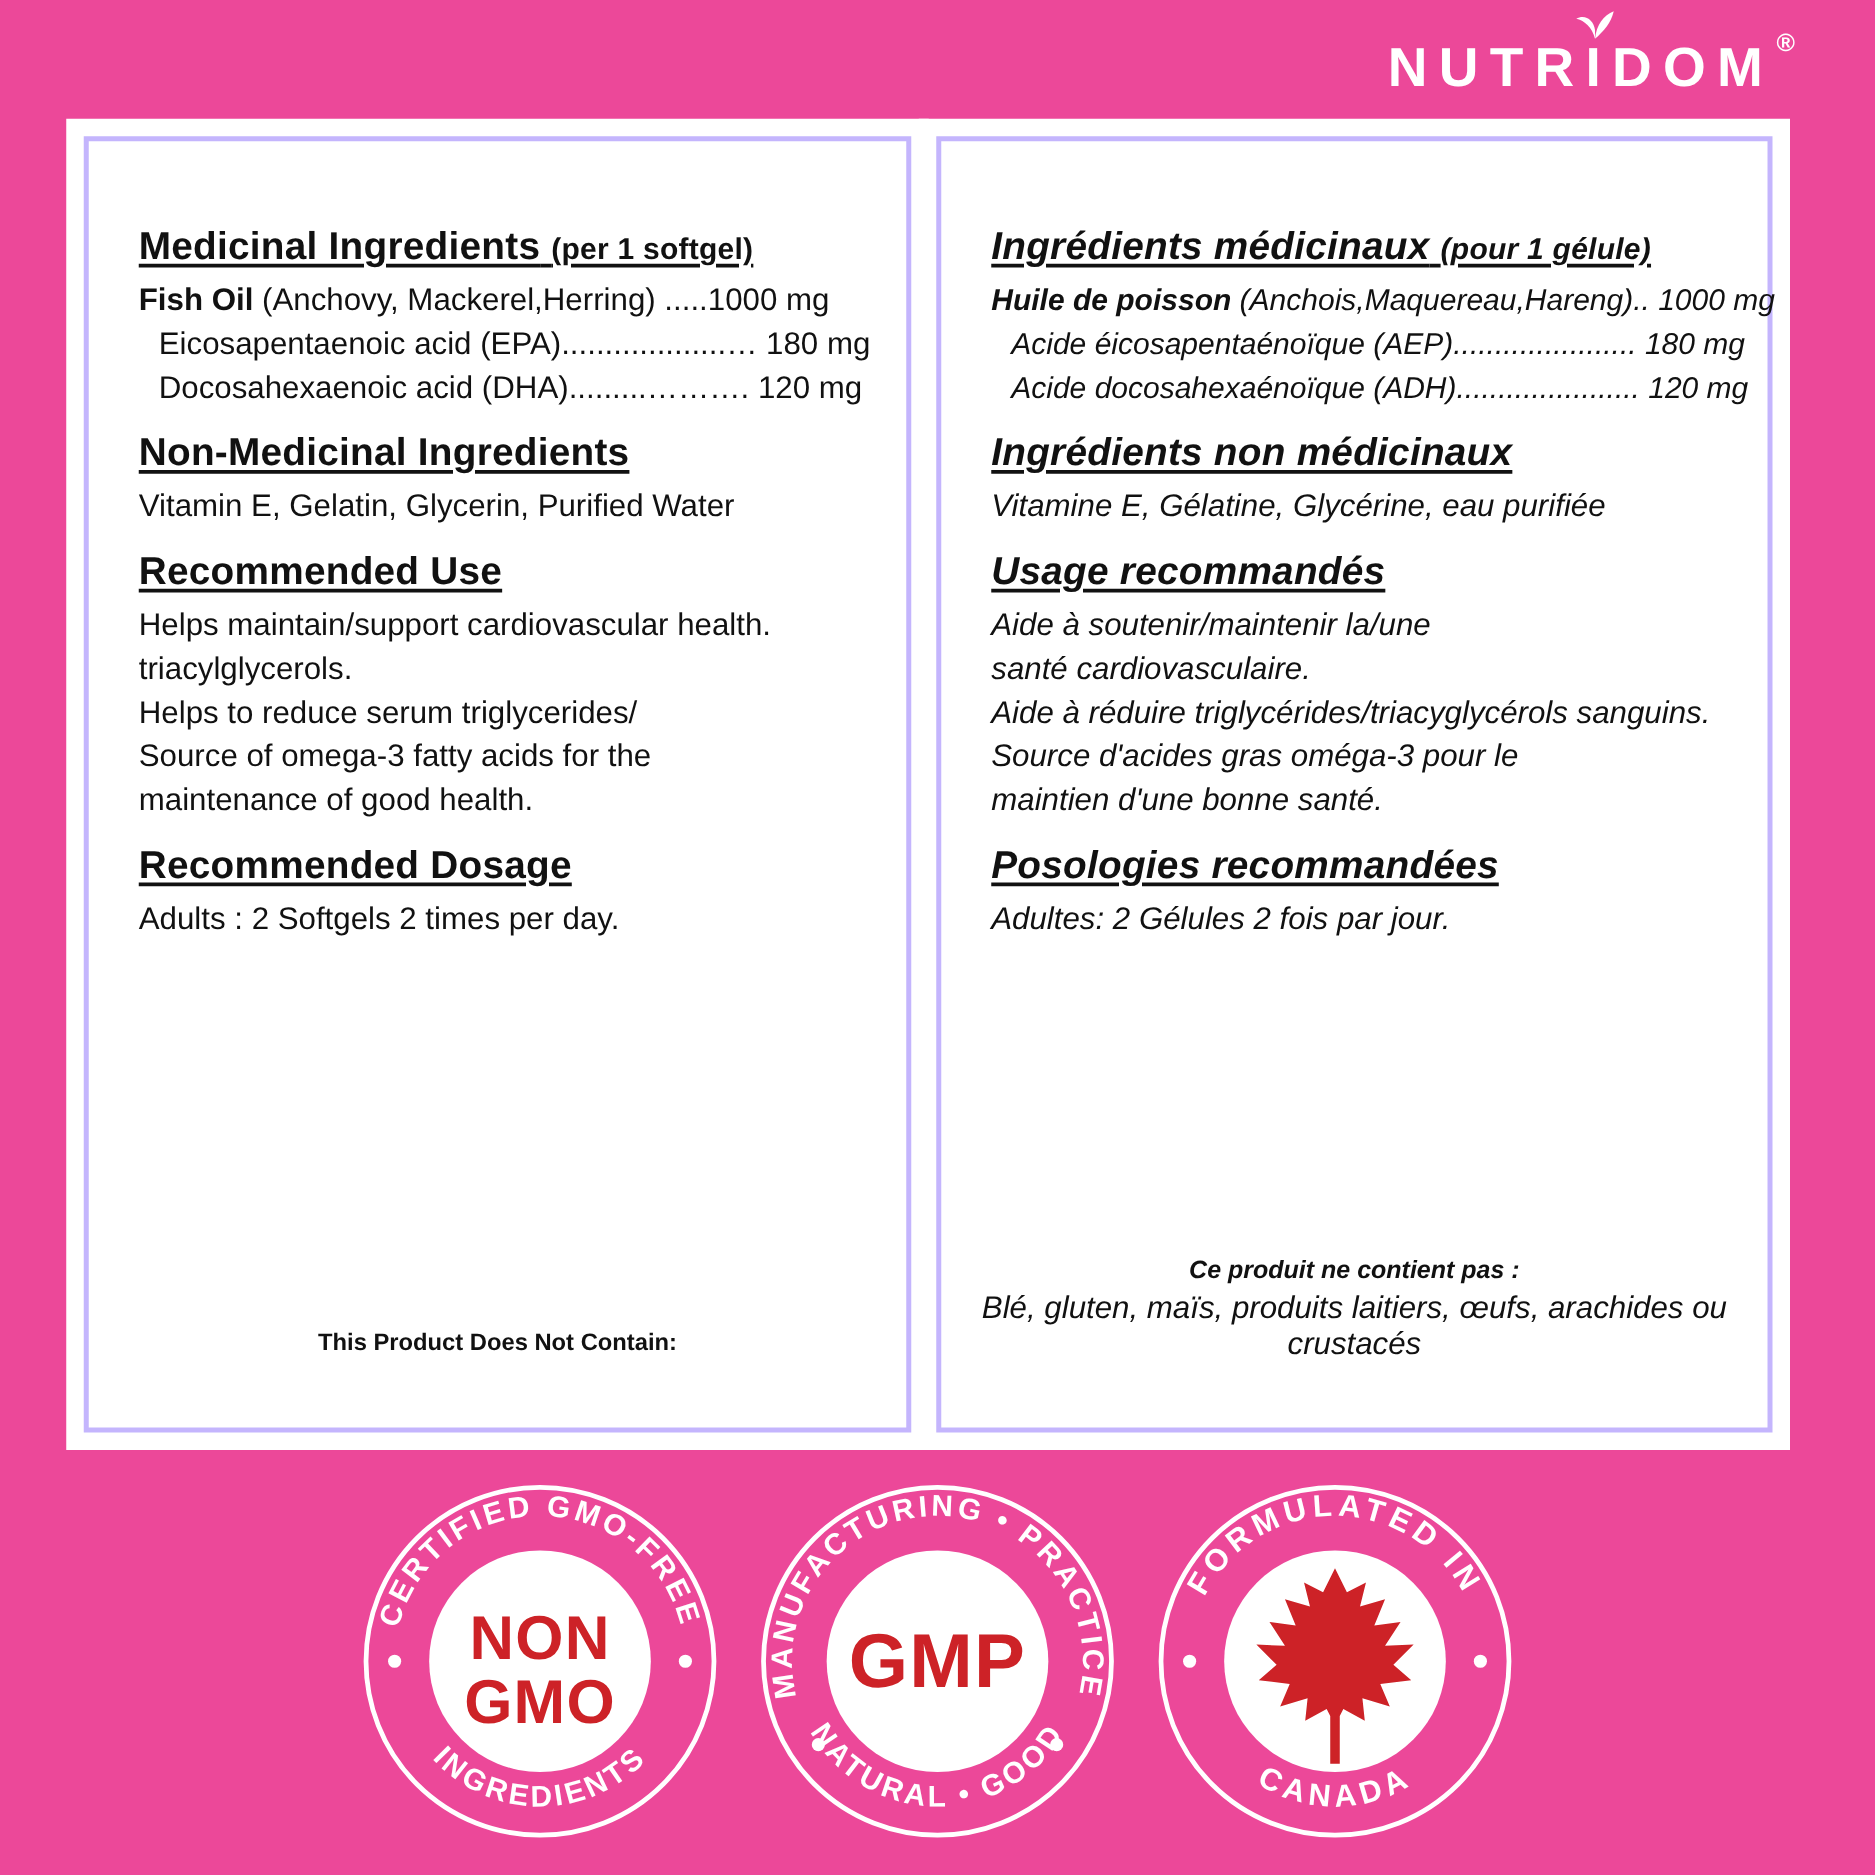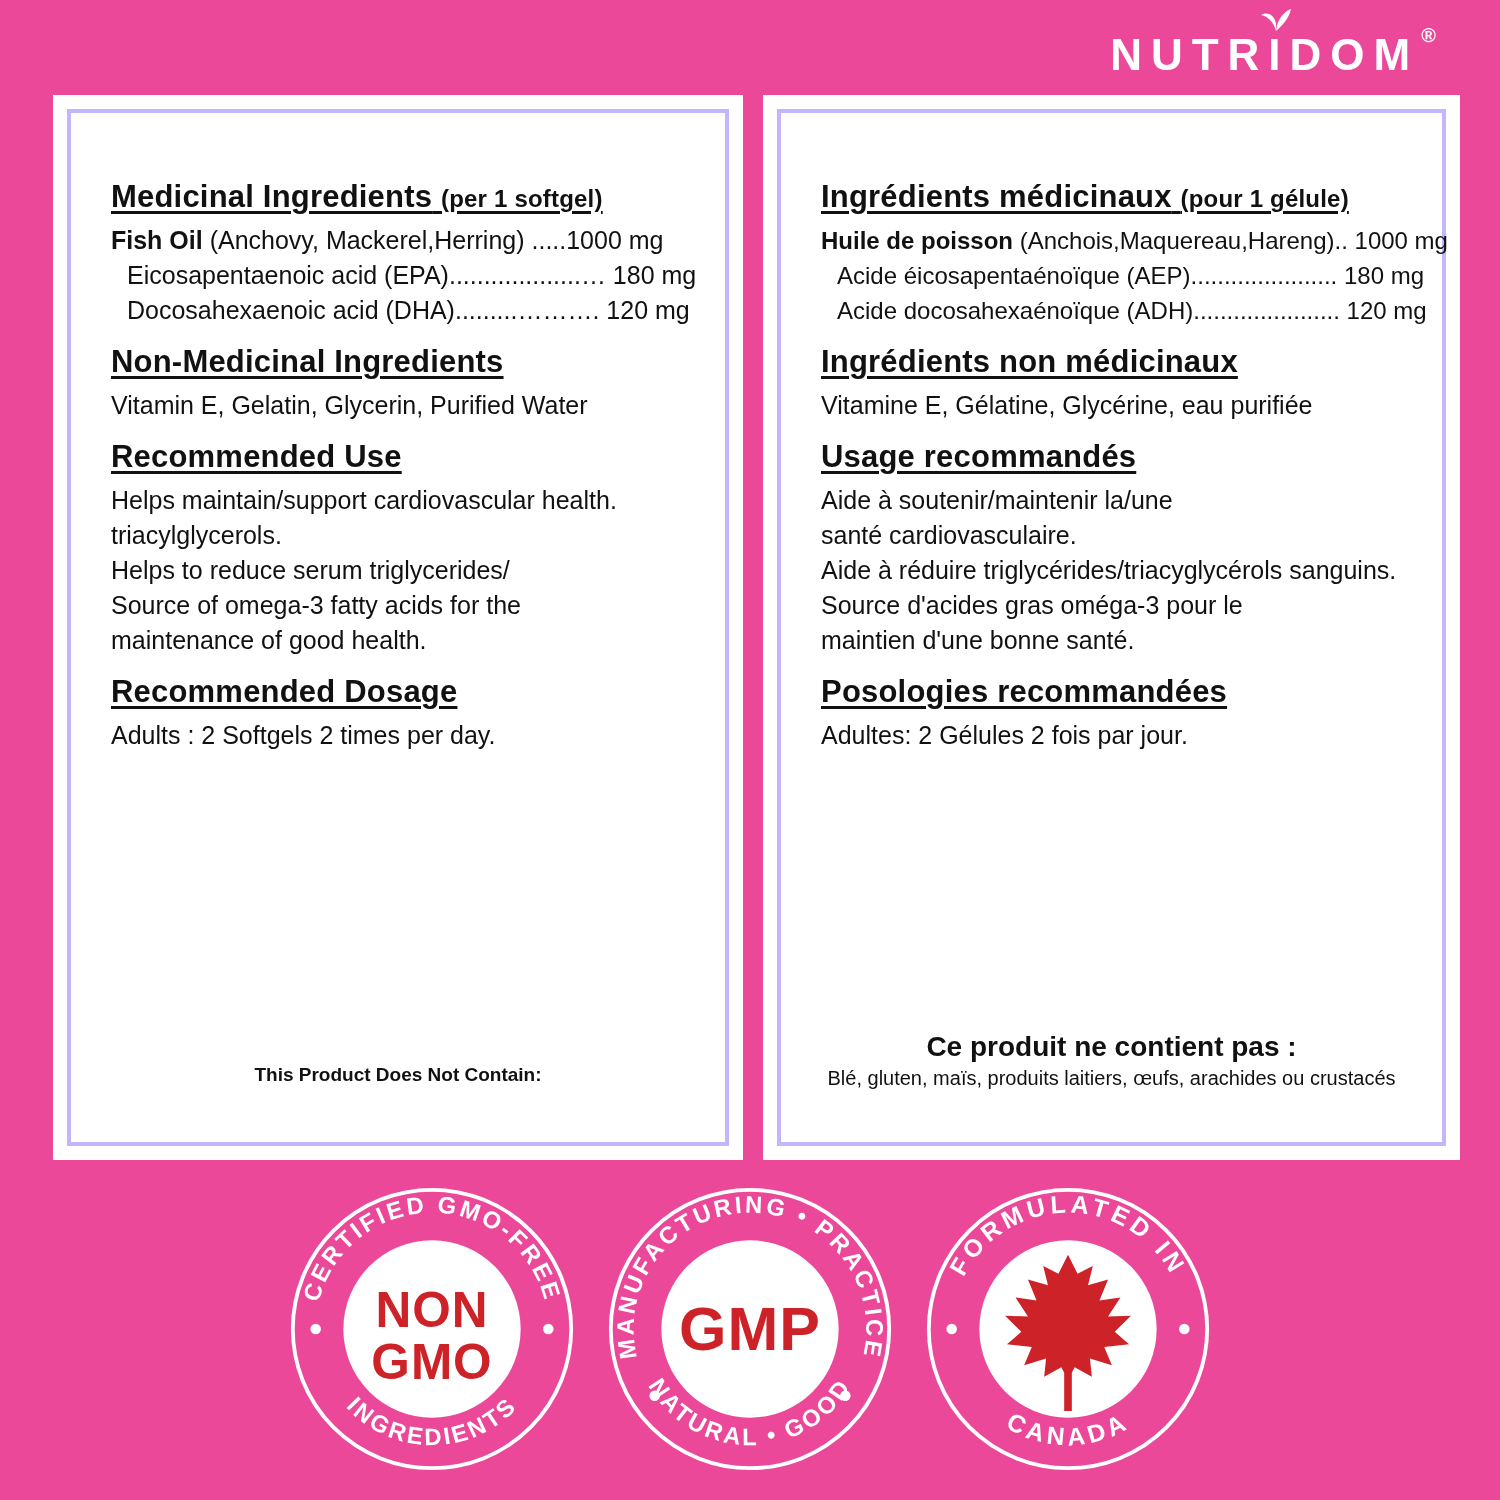--- a/index.html
+++ b/index.html
@@ -21,21 +21,21 @@
   .logo .logo-i { position:relative; display:inline-block; }
   .logo .leaf-svg { position:absolute; left:-9px; top:-26px; width:34px; height:28px; }
   .logo sup { font-size:20px; letter-spacing:0; vertical-align:28px; margin-left:2px; }
 
   
   .panel {
     position:absolute; top:95px; height:1065px;
     background:#fff;
   }
   .panel-en { left:53px;  width:690px; }
-  .panel-fr { left:763px; width:697px; }
+  .panel-fr { left:735px; width:697px;font-style:italic; }
   .panel-inner {
     position:absolute; inset:14px;
     border:4px solid #c4b5fd;
   }
   .panel-content {
     position:absolute; inset:16px;
     padding:50px 22px 0 24px;
   }
 
   .sec-title {
@@ -55,22 +55,22 @@
   .panel-fr .ing-row { font-size:24px; }
 
   .body-line, .body-text { font-size:25px; line-height:35px; }
 
   .no-contain {
     position:absolute; left:0; right:0; bottom:36px;
     text-align:center;
   }
   .no-contain .nc-title { font-size:19px; font-weight:bold; margin-bottom:4px; }
   .no-contain .nc-body  { font-size:23px; }
-  .panel-fr .no-contain .nc-title { font-size:28px; }
-  .panel-fr .no-contain .nc-body  { font-size:20px;text-align:center; }
+  .panel-fr .no-contain .nc-title { font-size:20px; }
+  .panel-fr .no-contain .nc-body  { font-size:25px;text-align:center; }
 
   
   .badges {
     position:absolute; top:1186px; left:0; right:0;
     display:flex; justify-content:center; gap:32px;
   }
   .badge { width:286px; height:286px; }
   .ring-outer { fill:none; stroke:#fff; stroke-width:4; }
   .center-circle { fill:#fff; }
   .arc-path { fill:none; stroke:none; }

